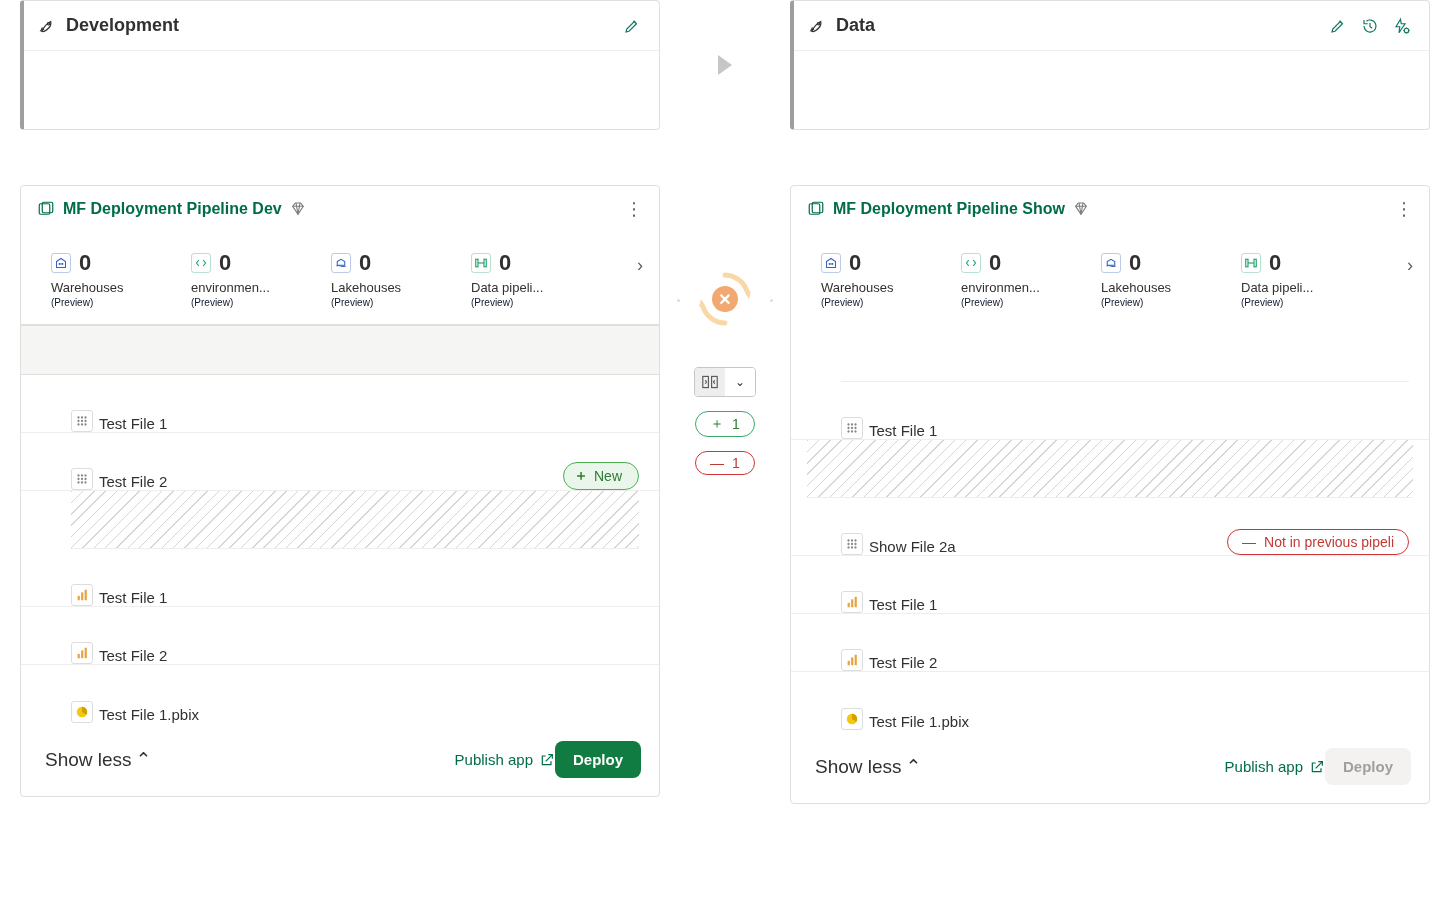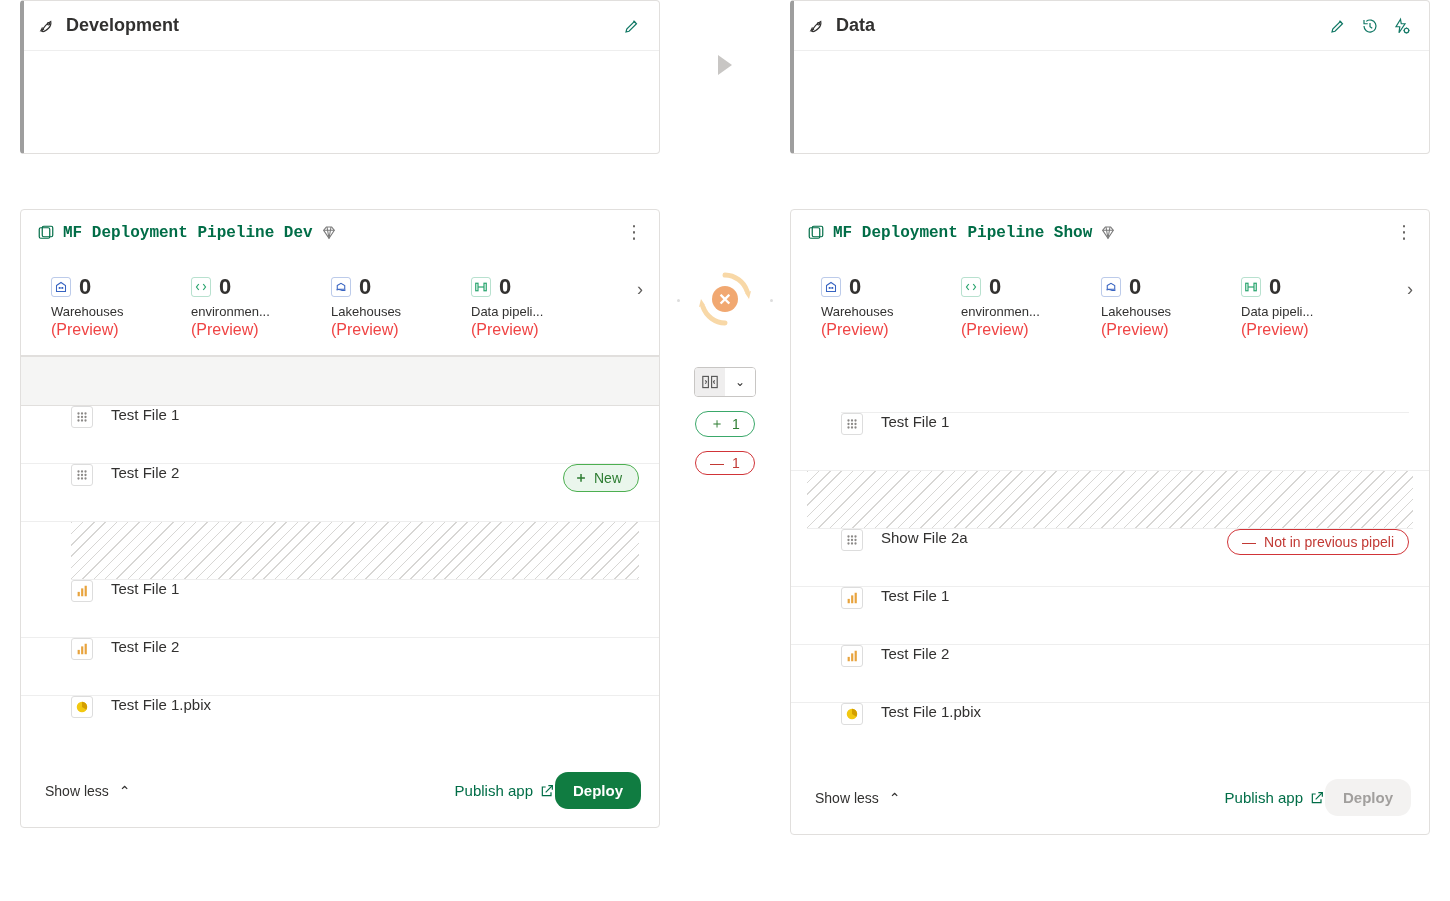--- a/index.html
+++ b/index.html
@@ -16,21 +16,21 @@
     padding: 0 20px 20px 20px;
     gap: 0;
   }
   .col { display: flex; flex-direction: column; }
 
   
   .stage-card {
     border: 1px solid #e1dfdd;
     border-left: 4px solid #9e9e9e;
     border-radius: 4px;
-    height: 154px;
+    height: 130px;
     margin-top: 0;
     background:#fff;
   }
   .stage-header {
     display:flex; align-items:center; justify-content:space-between;
     padding: 14px 18px 14px 14px;
     border-bottom: 1px solid #eee;
   }
   .stage-title { display:flex; align-items:center; gap:10px; }
   .stage-title-text { font-size:18px; font-weight:600; }
@@ -41,38 +41,38 @@
   .center-top { display:flex; justify-content:center; align-items:center; height:130px; }
   .tri-right { width:0;height:0;border-top:10px solid transparent;border-bottom:10px solid transparent;border-left:14px solid #c8c6c4; }
 
   
   .ws-card {
     margin-top: 55px;
     border: 1px solid #e1dfdd;
     border-radius: 4px;
     background:#fff;
   }
-  .ws-header { display:flex; justify-content:space-between; align-items:center; padding: 14px 16px; font-family: Liberation Mono, monospace; }
+  .ws-header { display:flex; justify-content:space-between; align-items:center; padding: 14px 16px; }
   .ws-title { display:flex; align-items:center; gap:8px; color:#016d47; font-weight:600; font-size:16px; }
   .ws-more { color:#605e5c; font-size:18px; line-height:1; cursor:pointer; }
 
   
   .counters { display:flex; align-items:flex-start; padding: 18px 16px 16px 30px; gap: 20px; }
   .counter { width:120px; }
   .counter-top { display:flex; align-items:center; gap:8px; font-size:22px; font-weight:600; }
   .counter-icon { width:20px; height:20px; display:inline-flex; align-items:center; justify-content:center; border:1px solid #ccc; border-radius:3px; font-size:11px; }
   .counter-label { font-size:13px; color:#323130; margin-top:4px; white-space:nowrap; overflow:hidden; text-overflow:ellipsis; max-width:110px;}
-  .counter-preview { font-size:16px; color:#ef4444; margin-top:2px; }
+  .counter-preview { font-size:10px; color:#0f172a; margin-top:2px; }
   .counters-nav { margin-left:auto; color:#605e5c; display:flex; align-items:center; height:30px;}
   .chev { font-size:18px; cursor:pointer; }
 
   
   .list { border-top:1px solid #e1dfdd; }
   .grey-strip { height:50px; background:#f5f5f4; border-top:1px solid #e1dfdd; border-bottom:1px solid #e1dfdd; }
-  .row { display:flex; align-items:flex-start; height:58px; padding: 0 20px 0 50px; border-bottom:1px solid #eee; gap:18px; }
+  .row { display:flex; align-items:flex-end; height:58px; padding: 0 20px 0 50px; border-bottom:1px solid #eee; gap:6px; }
   .row:last-child { border-bottom:none; }
   .row-spacer { height:58px; border-bottom:1px solid #eee; margin: 0 20px 0 50px;}
   .item-icon { width:22px; height:22px; border:1px solid #ddd; border-radius:3px; display:flex; align-items:center; justify-content:center; font-size:11px; }
   .item-name { font-size:15px; }
   .hatch {
     height:58px; margin: 0 20px 0 50px; border-bottom:1px solid #eee;
     background-image: repeating-linear-gradient(135deg, #d7d6d4 0, #d7d6d4 1px, transparent 1px, transparent 8px);
   }
   .hatch-full { margin: 0 16px; }
 
@@ -80,24 +80,24 @@
     margin-left:auto; border:1px solid #4caf50; color:#2e7d32; border-radius: 16px;
     padding:4px 16px 4px 10px; display:flex; align-items:center; gap:6px; font-size:14px; background:#eaf6ec;
   }
   .badge-not {
     margin-left:auto; border:1px solid #d13438; color:#c23934; border-radius:16px;
     padding:4px 14px; font-size:14px; display:flex; align-items:center; gap:8px;
   }
 
   
   .ws-footer { display:flex; align-items:center; justify-content:space-between; padding: 18px 18px 18px 24px; }
-  .show-less { font-size:14px; display:flex; align-items:center; gap:10px; cursor:pointer;}
+  .show-less { font-size:19px; display:flex; align-items:center; gap:4px; cursor:pointer;}
   .right-actions { display:flex; align-items:center; }
   .publish { color:#016d47; font-size:15px; display:flex; align-items:center; gap:6px; cursor:pointer;}
-  .deploy-btn { background:#107c41; color:#fff; border:none; border-radius:13px; padding:10px 18px; font-size:15px; font-weight:600; cursor:pointer;}
+  .deploy-btn { background:#107c41; color:#fff; border:none; border-radius:8px; padding:10px 18px; font-size:15px; font-weight:600; cursor:pointer;}
   .deploy-btn:disabled { background:#f3f2f1; color:#a19f9d; cursor:default; }
 
   
   .center-mid { margin-top:55px; display:flex; flex-direction:column; align-items:center; gap:14px; }
   .compare-circle { position:relative; width:60px; height:60px; }
   .compare-inner {
     position:absolute; left:50%; top:50%; transform:translate(-50%,-50%);
     width:26px; height:26px; border-radius:50%; background:#f1a871; color:#fff;
     display:flex; align-items:center; justify-content:center; font-weight:700;
   }

